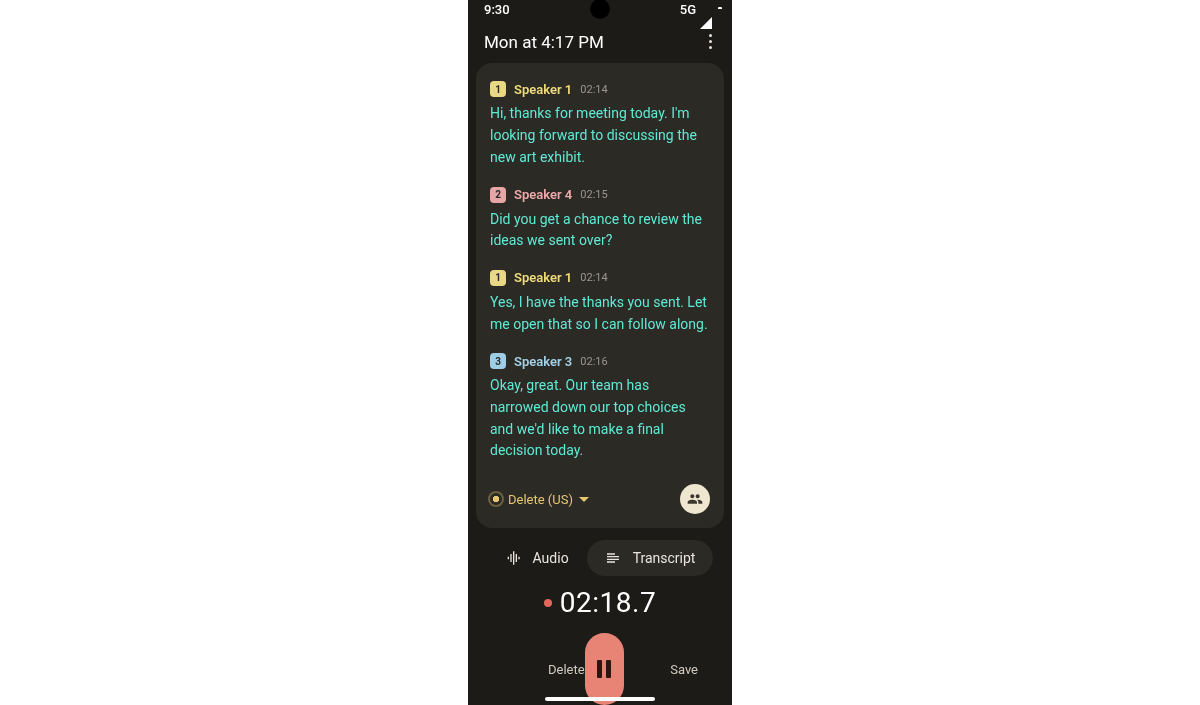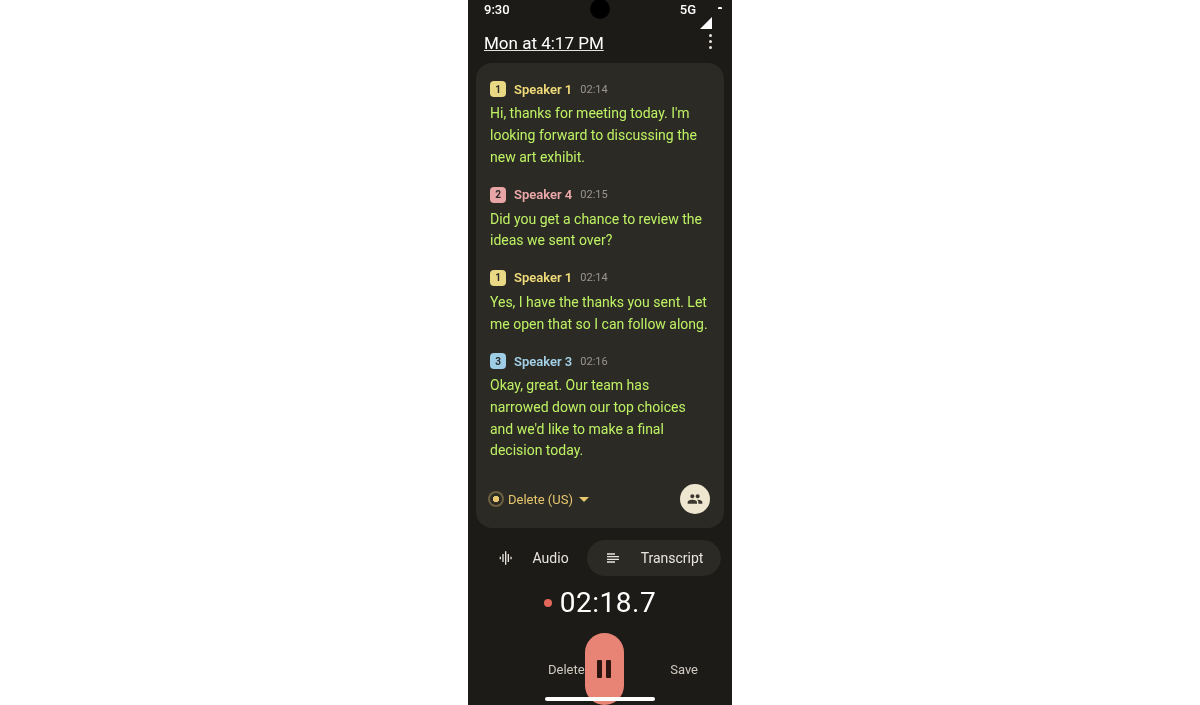--- a/index.html
+++ b/index.html
@@ -60,23 +60,22 @@
     content: "";
     position: absolute;
     top: -2px; left: 2px;
     width: 4px; height: 2px;
     background: #fff;
     border-radius: 1px 1px 0 0;
   }
   .app-header {
     display: flex;
     justify-content: space-between;
-    align-items: flex-end;
+    align-items: center;
     padding: 12px 16px 10px 16px;
-    text-decoration: underline;
   }
   .title { font-size: 17px; font-weight: 400; color: #ffffff; }
   .more-dots { display:flex; flex-direction:column; gap:3px; padding:4px; }
   .more-dots span { width:3px; height:3px; background:#e6e1dc; border-radius:50%; }
   .transcript-card {
     margin: 0 8px;
     background: #2c2a25;
     border-radius: 16px;
     padding: 12px 8px 10px 8px;
     display: flex;
@@ -86,21 +85,21 @@
   .entry-head { display: flex; align-items: center; gap: 8px; margin-bottom: 6px; }
   .badge {
     width: 16px; height: 16px;
     border-radius: 4px;
     display:flex; align-items:center; justify-content:center;
     font-size: 10px; font-weight: 700;
     color: #2a2a2a;
   }
   .speaker-name { font-size: 13px; font-weight: 600; }
   .time { font-size: 11px; color: #9a968f; }
-  .entry-text { font-size: 14px; line-height: 1.55; color: #bef264; }
+  .entry-text { font-size: 14px; line-height: 1.55; color: #5eead4; }
   .card-footer {
     display:flex; justify-content:space-between; align-items:center;
     padding: 10px 6px 4px 6px;
   }
   .lang-select { display:flex; align-items:center; gap:6px; font-size:13px; }
   .lang-dot {
     width:12px; height:12px; border-radius:50%;
     background: radial-gradient(circle,#e6c76f 35%, rgba(230,199,111,0) 36%);
     box-shadow: 0 0 0 2px rgba(230,199,111,.35);
   }
@@ -118,21 +117,21 @@
   }
   .group-btn svg { width:16px; height:16px; fill:#3b372e; }
   .controls { flex:1; display:flex; flex-direction:column; align-items:center; padding-top:12px; }
   .seg {
     display:flex; align-items:center;
     border-radius: 999px;
     overflow:hidden;
     background: transparent;
   }
   .seg-btn {
-    display:flex; align-items:center; gap:20px;
+    display:flex; align-items:center; gap:12px;
     padding: 10px 18px;
     font-size: 14px;
     border-radius: 999px;
     color: #e8e4de;
     white-space: nowrap;
   }
   .seg-btn svg { width:16px; height:16px; fill:#e8e4de; }
   .seg-btn.active { background:#2c2a25; }
   .timer-row { display:flex; align-items:center; gap:8px; margin-top:10px; }
   .rec-dot { width:8px; height:8px; border-radius:50%; background:#e3675a; }

